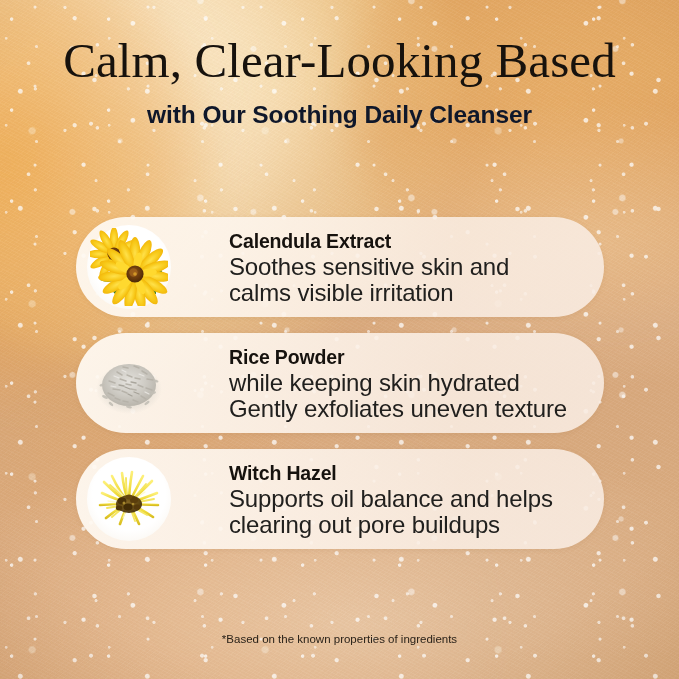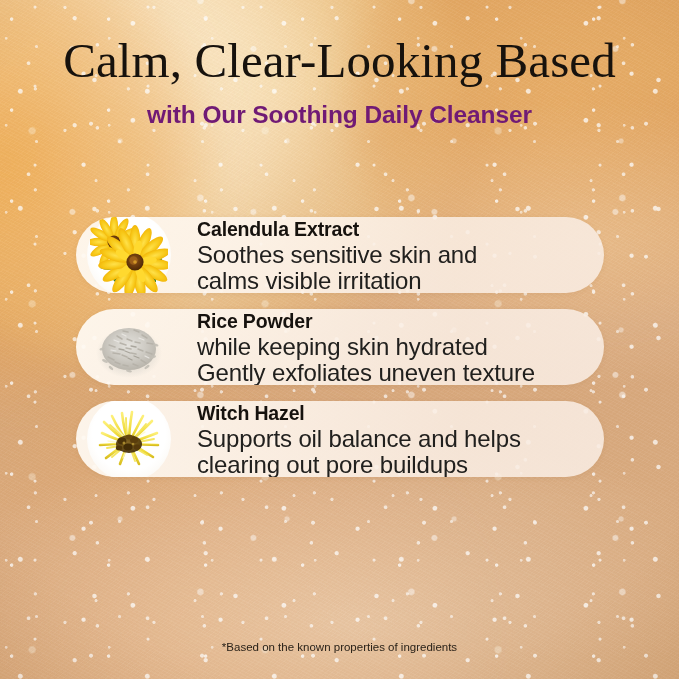--- a/index.html
+++ b/index.html
@@ -149,44 +149,45 @@
     white-space:nowrap;
   }
   .subhead{
     position:absolute;
     left:0;right:0;top:99px;
     text-align:center;
     font-size:24.5px;
     line-height:31px;
     font-weight:bold;
     letter-spacing:-.1px;
-    color:#701a75;
+    color:#0f172a;
     white-space:nowrap;
   }
 
   
   .cards{
     position:absolute;
     left:76px;top:217px;
     width:528px;
   }
   .card{
     position:relative;
-    height:76px;
+    height:100px;
     margin-bottom:16px;
     border-radius:50px;
     background:linear-gradient(100deg,
         rgba(255,250,243,.93) 0%,
         rgba(253,244,235,.90) 38%,
         rgba(250,238,228,.86) 72%,
         rgba(249,236,226,.88) 100%);
     box-shadow:0 1px 5px rgba(140,92,44,.10);
     display:flex;
     align-items:center;
     overflow:hidden;
+    gap:32px;
   }
   .card:last-child{margin-bottom:4px;}
 
   .icon-wrap{
     flex:0 0 auto;
     width:84px;height:84px;
     margin-left:11px;
     border-radius:50%;
     display:flex;align-items:center;justify-content:center;
     position:relative;
@@ -218,21 +219,20 @@
   .card-desc .ln{display:block;}
 
   .footnote{
     position:absolute;
     left:0;right:0;top:632px;
     text-align:center;
     font-size:11.5px;
     line-height:15px;
     color:#2a2219;
     letter-spacing:0px;
-    margin-top:8px;
   }
 
   svg{display:block;}
 </style>
 </head>
 <body>
 
 <div class="stage">
 
   <div class="bg-base"></div>

